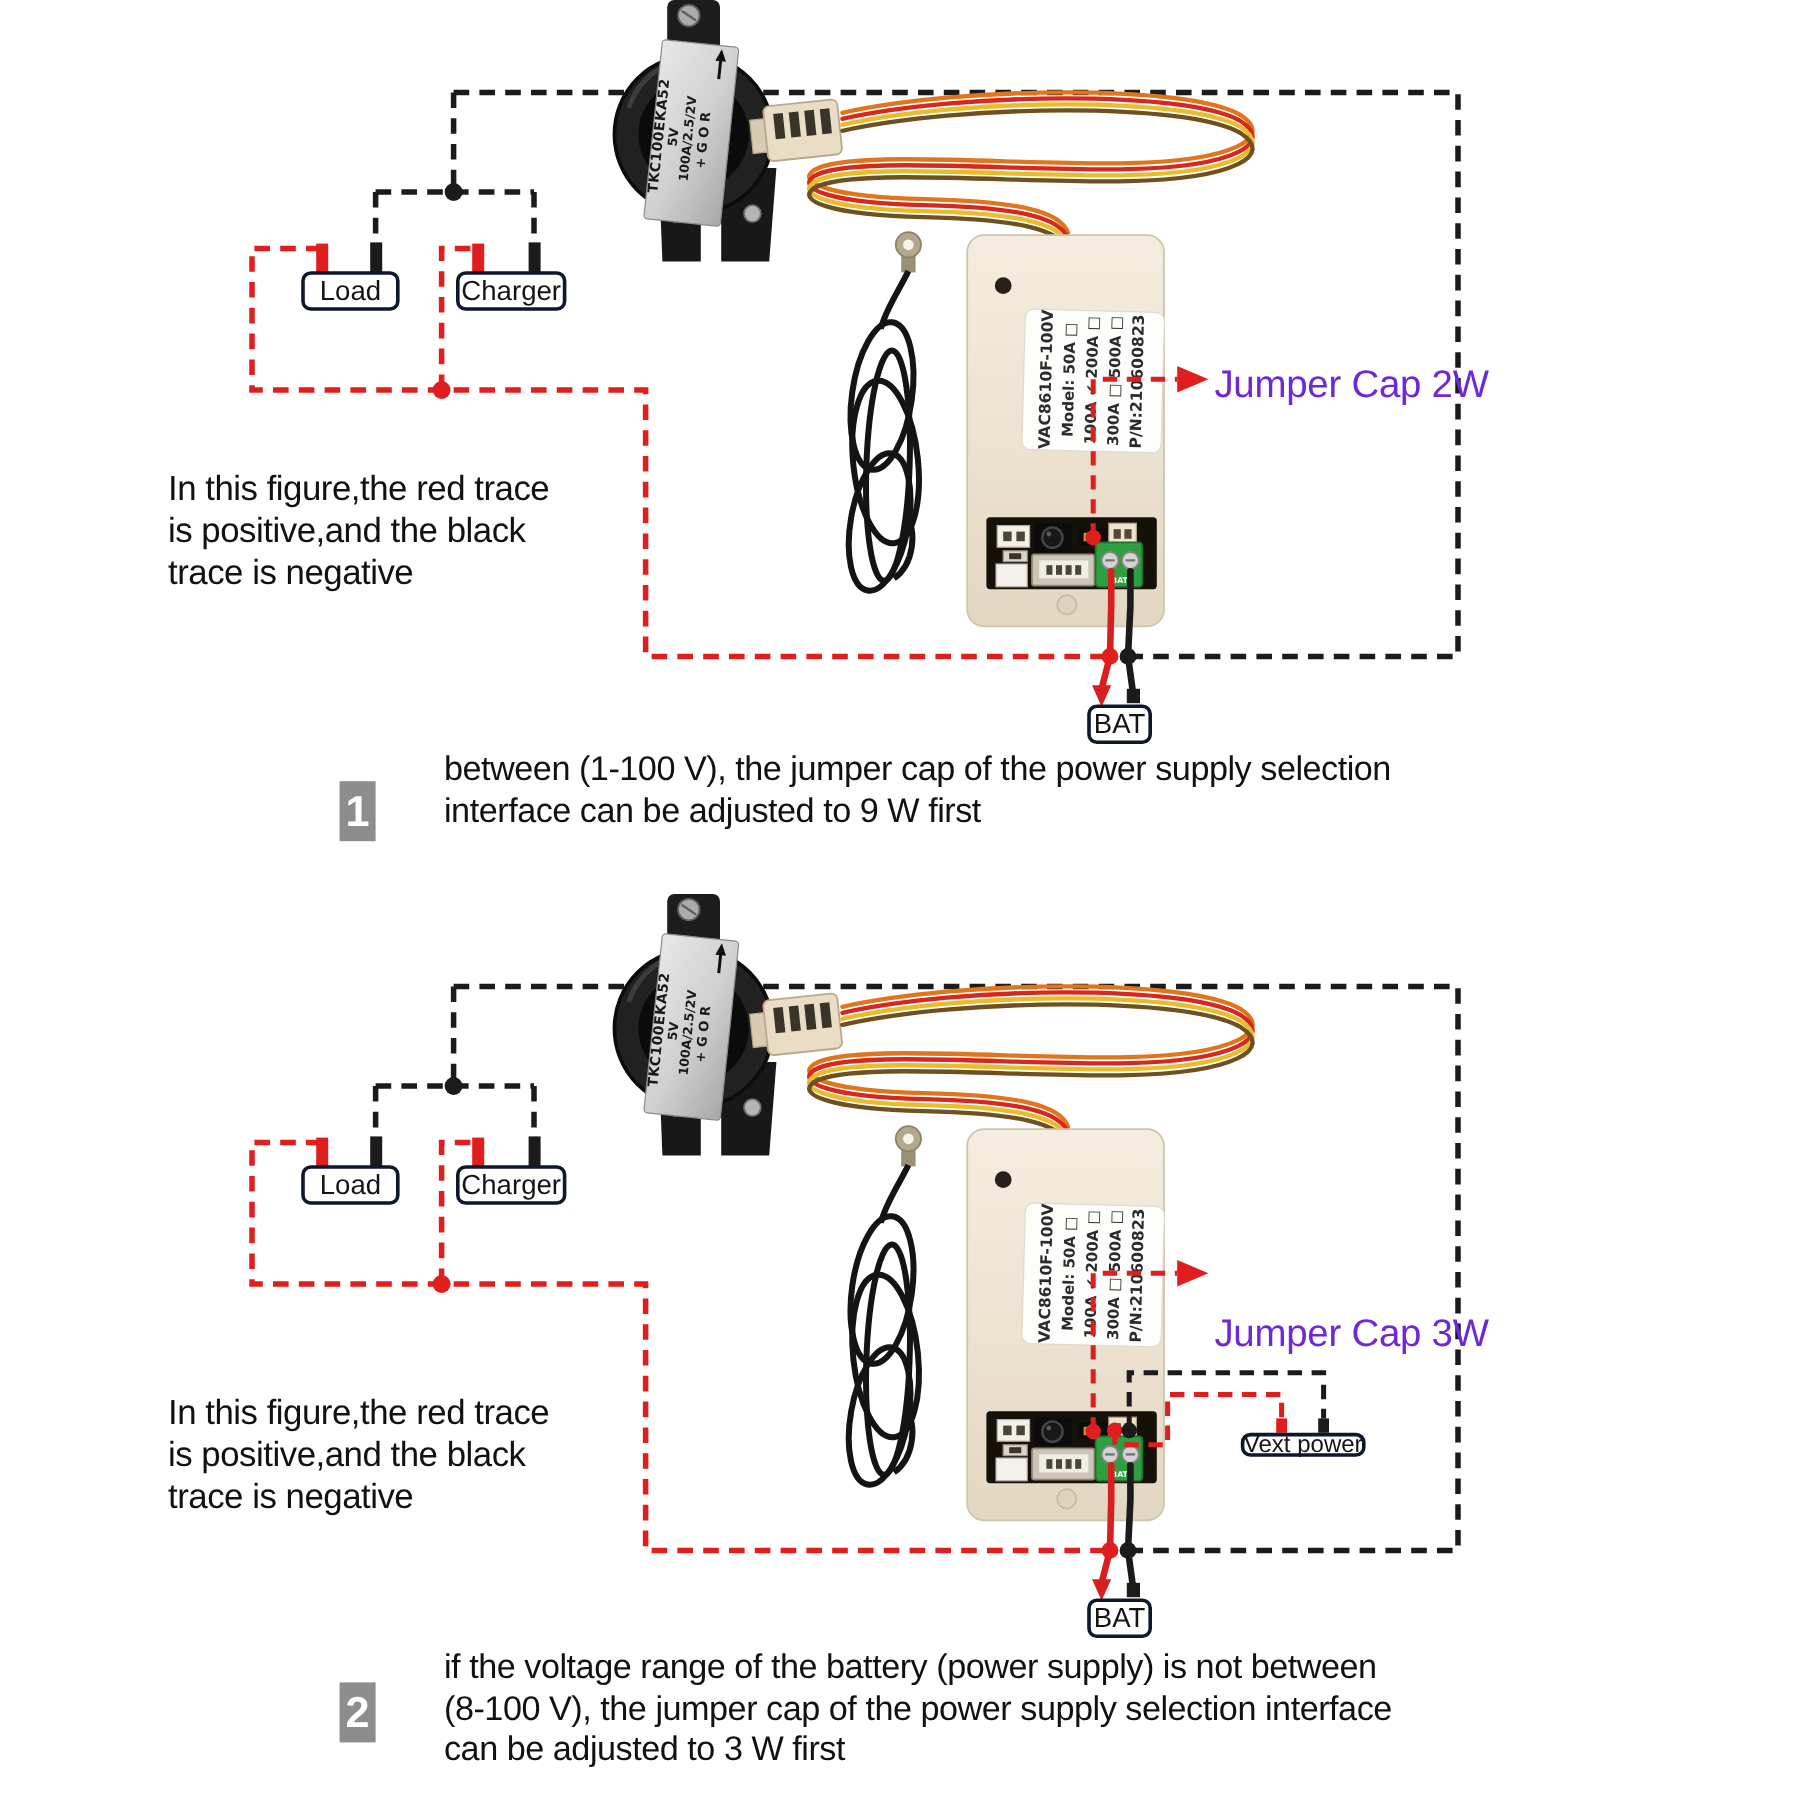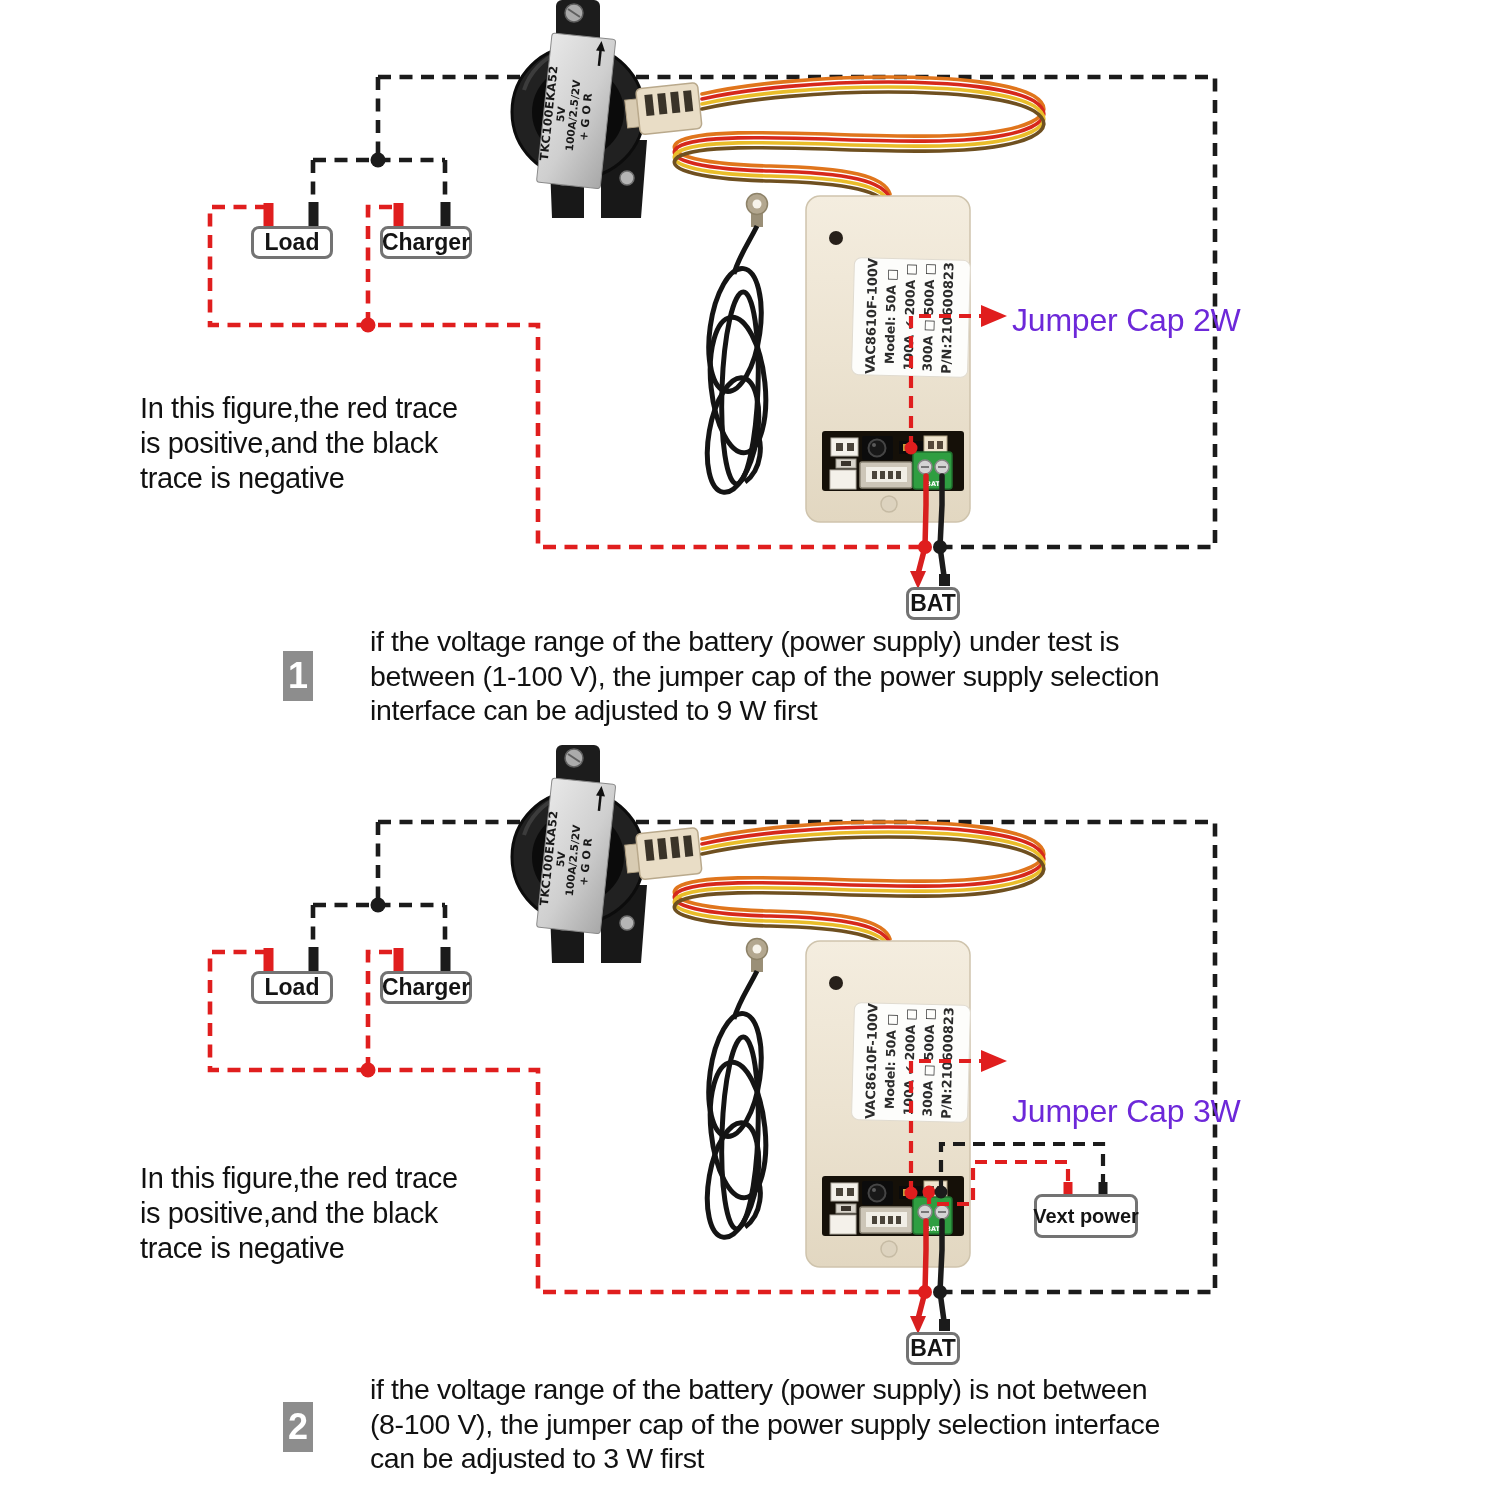--- a/index.html
+++ b/index.html
@@ -5,22 +5,22 @@
   html,body{margin:0;padding:0;}
   body{
     width:1500px;height:1500px;background:#ffffff;position:relative;overflow:hidden;
     font-family:"Liberation Sans",sans-serif;color:#141414;
   }
   .diag{position:absolute;left:0;width:1500px;height:632px;}
   #diag1{top:0;}
   #diag2{top:745px;}
   .lblbox{
     position:absolute;display:flex;align-items:center;justify-content:center;
-    background:#ffffff;border:3px solid #737373;border-radius:8px;
-    font-size:23px;color:#141414;box-sizing:border-box;white-space:nowrap;font-weight:bold;
+    background:#ffffff;border:3px solid #0f172a;border-radius:8px;
+    font-size:23px;color:#141414;box-sizing:border-box;white-space:nowrap;
   }
   .jumper-label{
     position:absolute;font-size:32px;color:#6d28d9;letter-spacing:-0.2px;white-space:nowrap;
   }
   .note{
     position:absolute;font-size:29px;line-height:35px;color:#111;letter-spacing:-0.4px;white-space:nowrap;margin-left:16px;
   }
   .step{position:absolute;}
   .step-badge{
     position:absolute;width:30px;height:50px;background:#8d8d8d;color:#fff;
@@ -221,41 +221,40 @@
   <div>In this figure,the red trace</div>
   <div>is positive,and the black</div>
   <div>trace is negative</div>
 </div>
 
 <div class="step">
   <div class="step-badge" style="left:283px;top:651px;">
     <span>1</span>
   </div>
   <div class="step-text" style="left:370px;top:624px;">
-    <div>if the voltage range of the battery (power supply) under test is</div>
     <div>between (1-100 V), the jumper cap of the power supply selection</div>
     <div>interface can be adjusted to 9 W first</div>
   </div>
 </div>
 
 <svg id="diag2" class="diag" viewBox="0 0 1500 632">
   <use href="#core"></use>
   <use href="#vext-extra"></use>
 </svg>
 
 <div class="lblbox" style="left:251px;top:971px;width:82px;height:33px;">
   <span>Load</span>
 </div>
 <div class="lblbox" style="left:380px;top:971px;width:92px;height:33px;">
   <span>Charger</span>
 </div>
 <div class="lblbox" style="left:906px;top:1332px;width:54px;height:33px;">
   <span>BAT</span>
 </div>
-<div class="lblbox" style="left:1034px;top:1194px;width:104px;height:44px;font-size:20px;">
+<div class="lblbox" style="left:1034px;top:1194px;width:104px;height:20px;font-size:20px;">
   <span>Vext power</span>
 </div>
 <div class="jumper-label" style="left:1012px;top:1093px;">Jumper Cap 3W</div>
 <div class="note" style="left:124px;top:1161px;">
   <div>In this figure,the red trace</div>
   <div>is positive,and the black</div>
   <div>trace is negative</div>
 </div>
 
 <div class="step">

